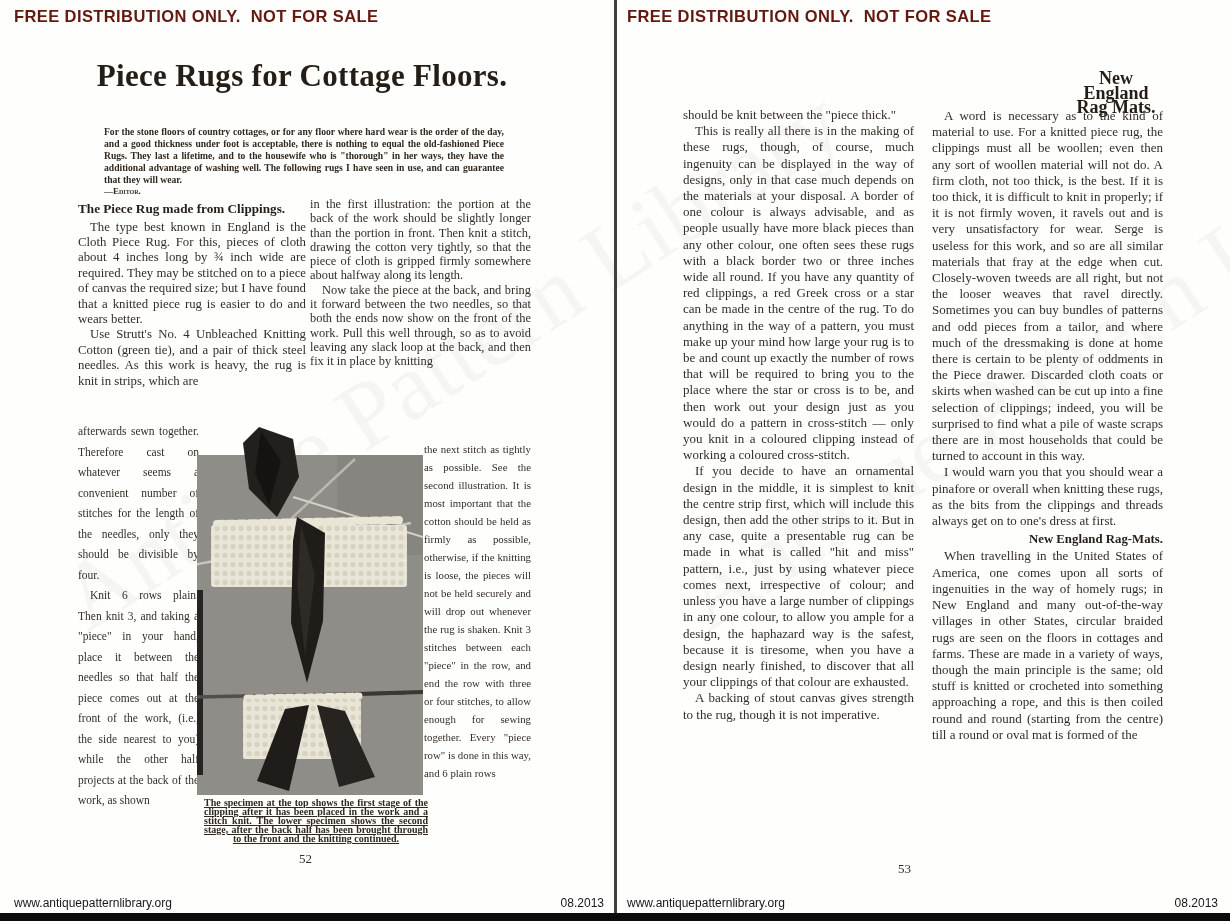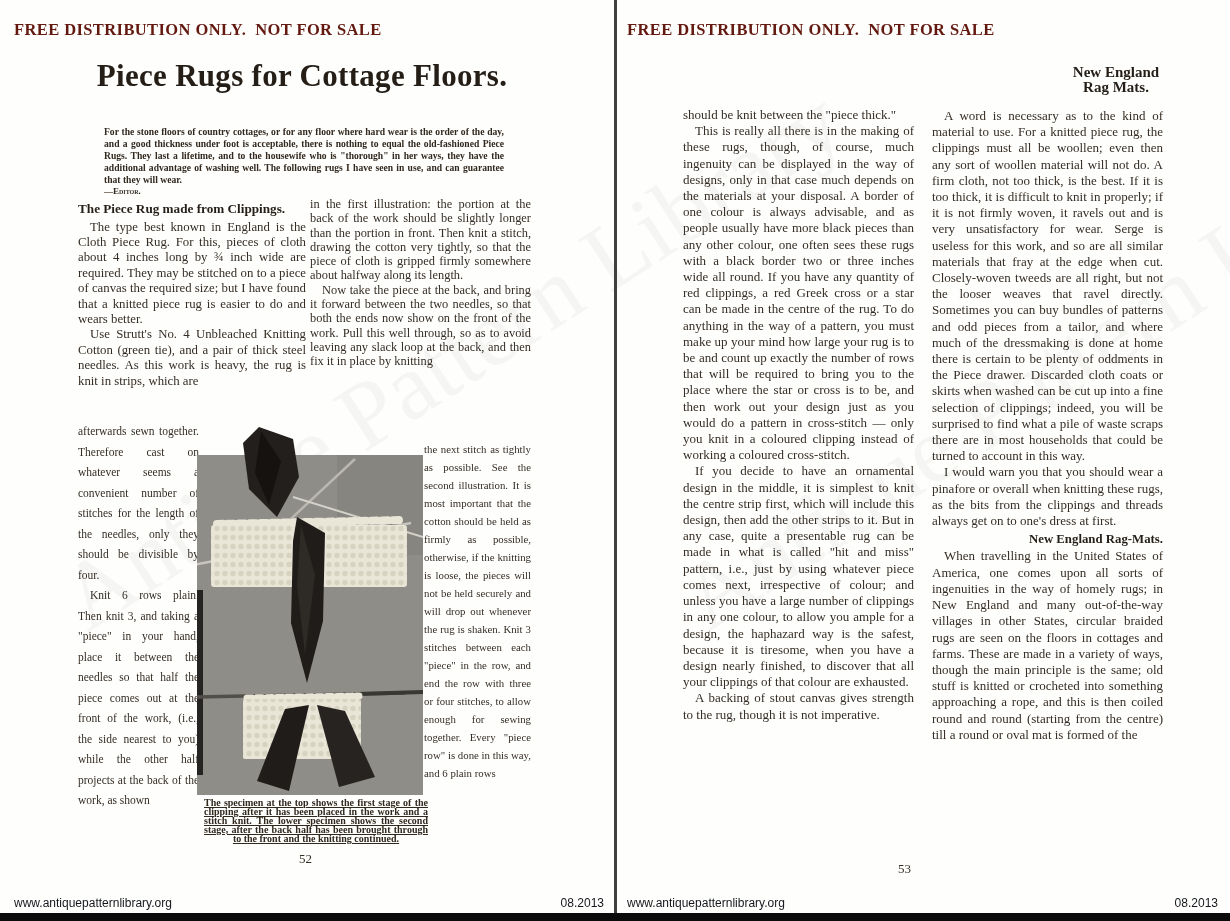--- a/index.html
+++ b/index.html
@@ -2,21 +2,21 @@
 <html lang="en"><head>
 <meta charset="utf-8">
 <style>
   html,body{margin:0;padding:0;}
   body{
     width:1230px;height:921px;position:relative;overflow:hidden;
     background:#fefefd;color:#352d24;
     font-family:"Liberation Serif", serif;
   }
   .banner{
-    position:absolute;top:20px;font-family:Liberation Serif, serif;
+    position:absolute;top:7px;font-family:Liberation Sans, sans-serif;
     font-size:16.5px;font-weight:600;color:#63190f;letter-spacing:.4px;white-space:pre;
   }
   .banner-l{left:14px}.banner-r{left:627px}
   .divider{position:absolute;left:614px;top:0;width:3px;height:921px;background:#403f3d;}
   .watermark{
     position:absolute;font-size:95px;color:rgba(70,70,70,.05);
     transform:rotate(-33deg);transform-origin:left top;white-space:nowrap;pointer-events:none;
   }
   .wm-l{left:40px;top:560px}.wm-r{left:660px;top:560px}
 
@@ -34,22 +34,22 @@
   .lp-col1-narrow{position:absolute;left:78px;top:421px;width:121px;font-size:11.5px;line-height:20.5px;}
   .lp-col2{position:absolute;left:310px;top:197px;width:221px;font-size:12.4px;line-height:14.3px;}
   .lp-col2-narrow{position:absolute;left:424px;top:420px;width:107px;font-size:10.8px;line-height:18px;margin-top:20px;}
   .photo{position:absolute;left:197px;top:425px;width:226px;height:370px;}
   .caption{position:absolute;left:204px;top:798px;width:224px;
     font-size:10px;line-height:9px;font-weight:bold;text-align:justify;text-align-last:center;color:#31281e;text-decoration:underline;}
   .pagenum{position:absolute;font-size:13px;color:#352d24;}
   .pn-52{left:299px;top:851px}.pn-53{left:898px;top:861px}
 
   
-  .rp-header{position:absolute;left:1066px;top:65px;width:100px;text-align:center;
-    font-size:15px;line-height:14.5px;font-weight:bold;color:#241e17;}
+  .rp-header{position:absolute;left:1066px;top:71px;width:100px;text-align:center;
+    font-size:18px;line-height:14.5px;font-weight:bold;color:#241e17;}
   .rp-col1{position:absolute;left:683px;top:107px;width:231px;font-size:13px;line-height:16.2px;}
   .rp-col2{position:absolute;left:932px;top:108px;width:231px;font-size:13px;line-height:16.2px;}
   .subhead{margin:2px 0 1px 0;font-size:12.8px;font-weight:bold;text-align:right;color:#241e17;}
 
   
   .f-site,.f-date{position:absolute;top:896px;font-family:"Liberation Sans",sans-serif;
     font-size:12px;color:#14171b;}
   .fs-l{left:14px}.fs-r{left:627px}
   .fd-l{left:538px;width:66px;text-align:right}.fd-r{left:1152px;width:66px;text-align:right}
   .bottom-bar{position:absolute;left:0;top:913px;width:1230px;height:8px;background:#0b0b0b;}

